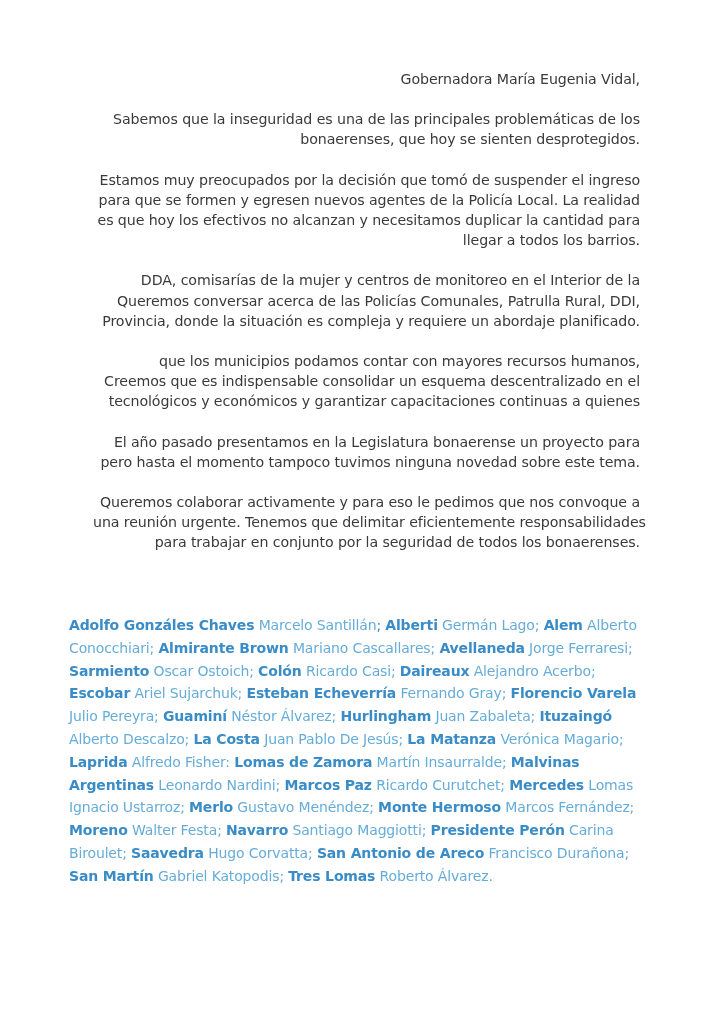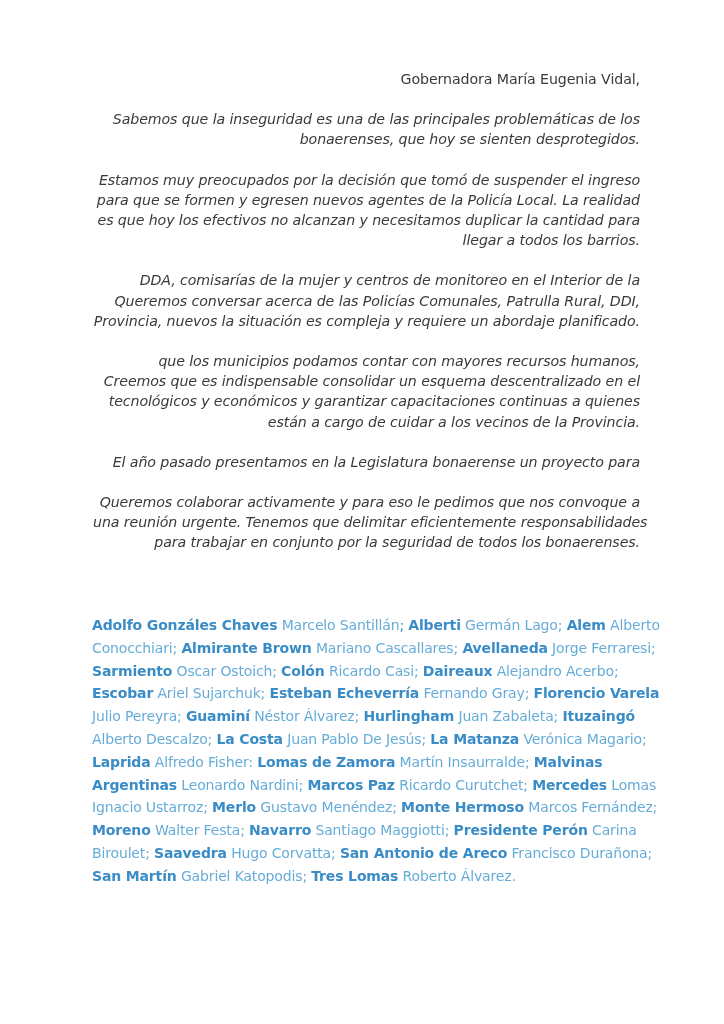--- a/index.html
+++ b/index.html
@@ -5,24 +5,24 @@
   html, body { margin: 0; padding: 0; background: #ffffff; }
   body { width: 724px; height: 1024px; position: relative; overflow: hidden; }
   .page {
     position: absolute; left: 80px; top: 69px; width: 560px;
     font-family: "DejaVu Sans", sans-serif;
     font-size: 14.2px; line-height: 20.2px; color: #3a3a3a;
     letter-spacing: -0.1px;
     text-align: right;
   }
   .greeting { margin: 0 0 20px 0; }
-  .para { margin: 0 0 20px 13px; font-style: italic; }
+  .para { margin: 0 0 20px 13px; }
   .para .line { display: block; white-space: nowrap; }
   .signatures {
-    position: absolute; left: 92px; top: 614px; width: 570px;
+    position: absolute; left: 69px; top: 614px; width: 570px;
     font-family: "DejaVu Sans", sans-serif;
     font-size: 14px; line-height: 22.8px; color: #5fa9d6;
     letter-spacing: -0.15px;
   }
   .signatures .line { display: block; white-space: nowrap; }
   .muni { font-weight: bold; color: #3a8cc7; }
   .mayor { color: #66acd8; }
   .sep { color: #3a8cc7; font-weight: normal; }
 </style>
 </head>
@@ -37,30 +37,30 @@
       </p>
       <p class="para">
         <span class="line">Estamos muy preocupados por la decisión que tomó de suspender el ingreso</span>
         <span class="line">para que se formen y egresen nuevos agentes  de la Policía Local. La realidad</span>
         <span class="line">es que hoy los efectivos no alcanzan y necesitamos duplicar la cantidad para</span>
         <span class="line">llegar a todos los barrios.</span>
       </p>
       <p class="para">
         <span class="line">DDA, comisarías de la mujer y centros de monitoreo en el Interior de la</span>
         <span class="line">Queremos conversar acerca de las Policías Comunales, Patrulla Rural, DDI,</span>
-        <span class="line">Provincia, nuevos la situación es compleja y requiere un abordaje planificado.</span>
+        <span class="line">Provincia, donde la situación es compleja y requiere un abordaje planificado.</span>
       </p>
       <p class="para">
         <span class="line">que los municipios podamos contar con mayores recursos humanos,</span>
         <span class="line">Creemos que es indispensable consolidar un esquema descentralizado en el</span>
         <span class="line">tecnológicos y económicos y garantizar capacitaciones continuas a quienes</span>
-        <span class="line">están a cargo de cuidar a los vecinos de la Provincia.</span>
       </p>
       <p class="para">
         <span class="line">El año pasado presentamos en la Legislatura bonaerense un proyecto para</span>
+        <span class="line">pero hasta el momento tampoco tuvimos ninguna novedad sobre este tema.</span>
       </p>
       <p class="para">
         <span class="line">Queremos colaborar activamente y para eso le pedimos que nos convoque a</span>
         <span class="line">una reunión urgente. Tenemos que delimitar eficientemente responsabilidades</span>
         <span class="line">para trabajar en conjunto por la seguridad de todos los bonaerenses.</span>
       </p>
     </div>
 </div>
 
 <div class="signatures" id="sigs">

